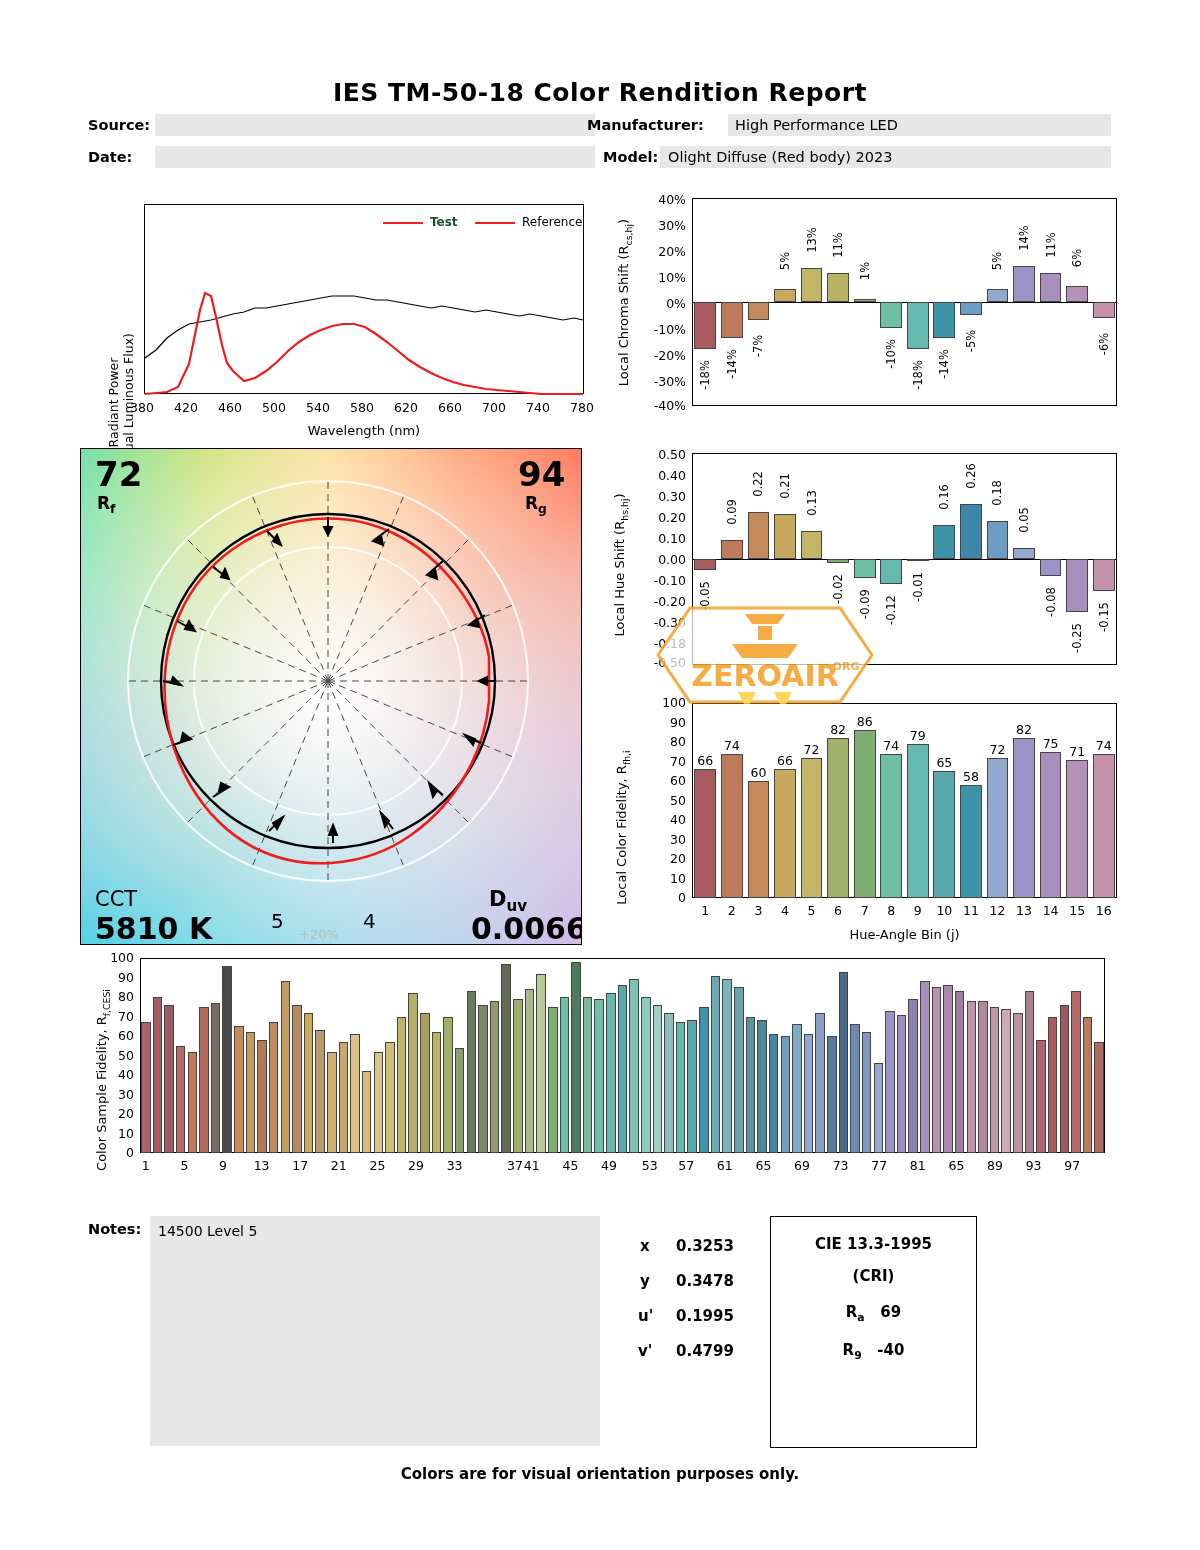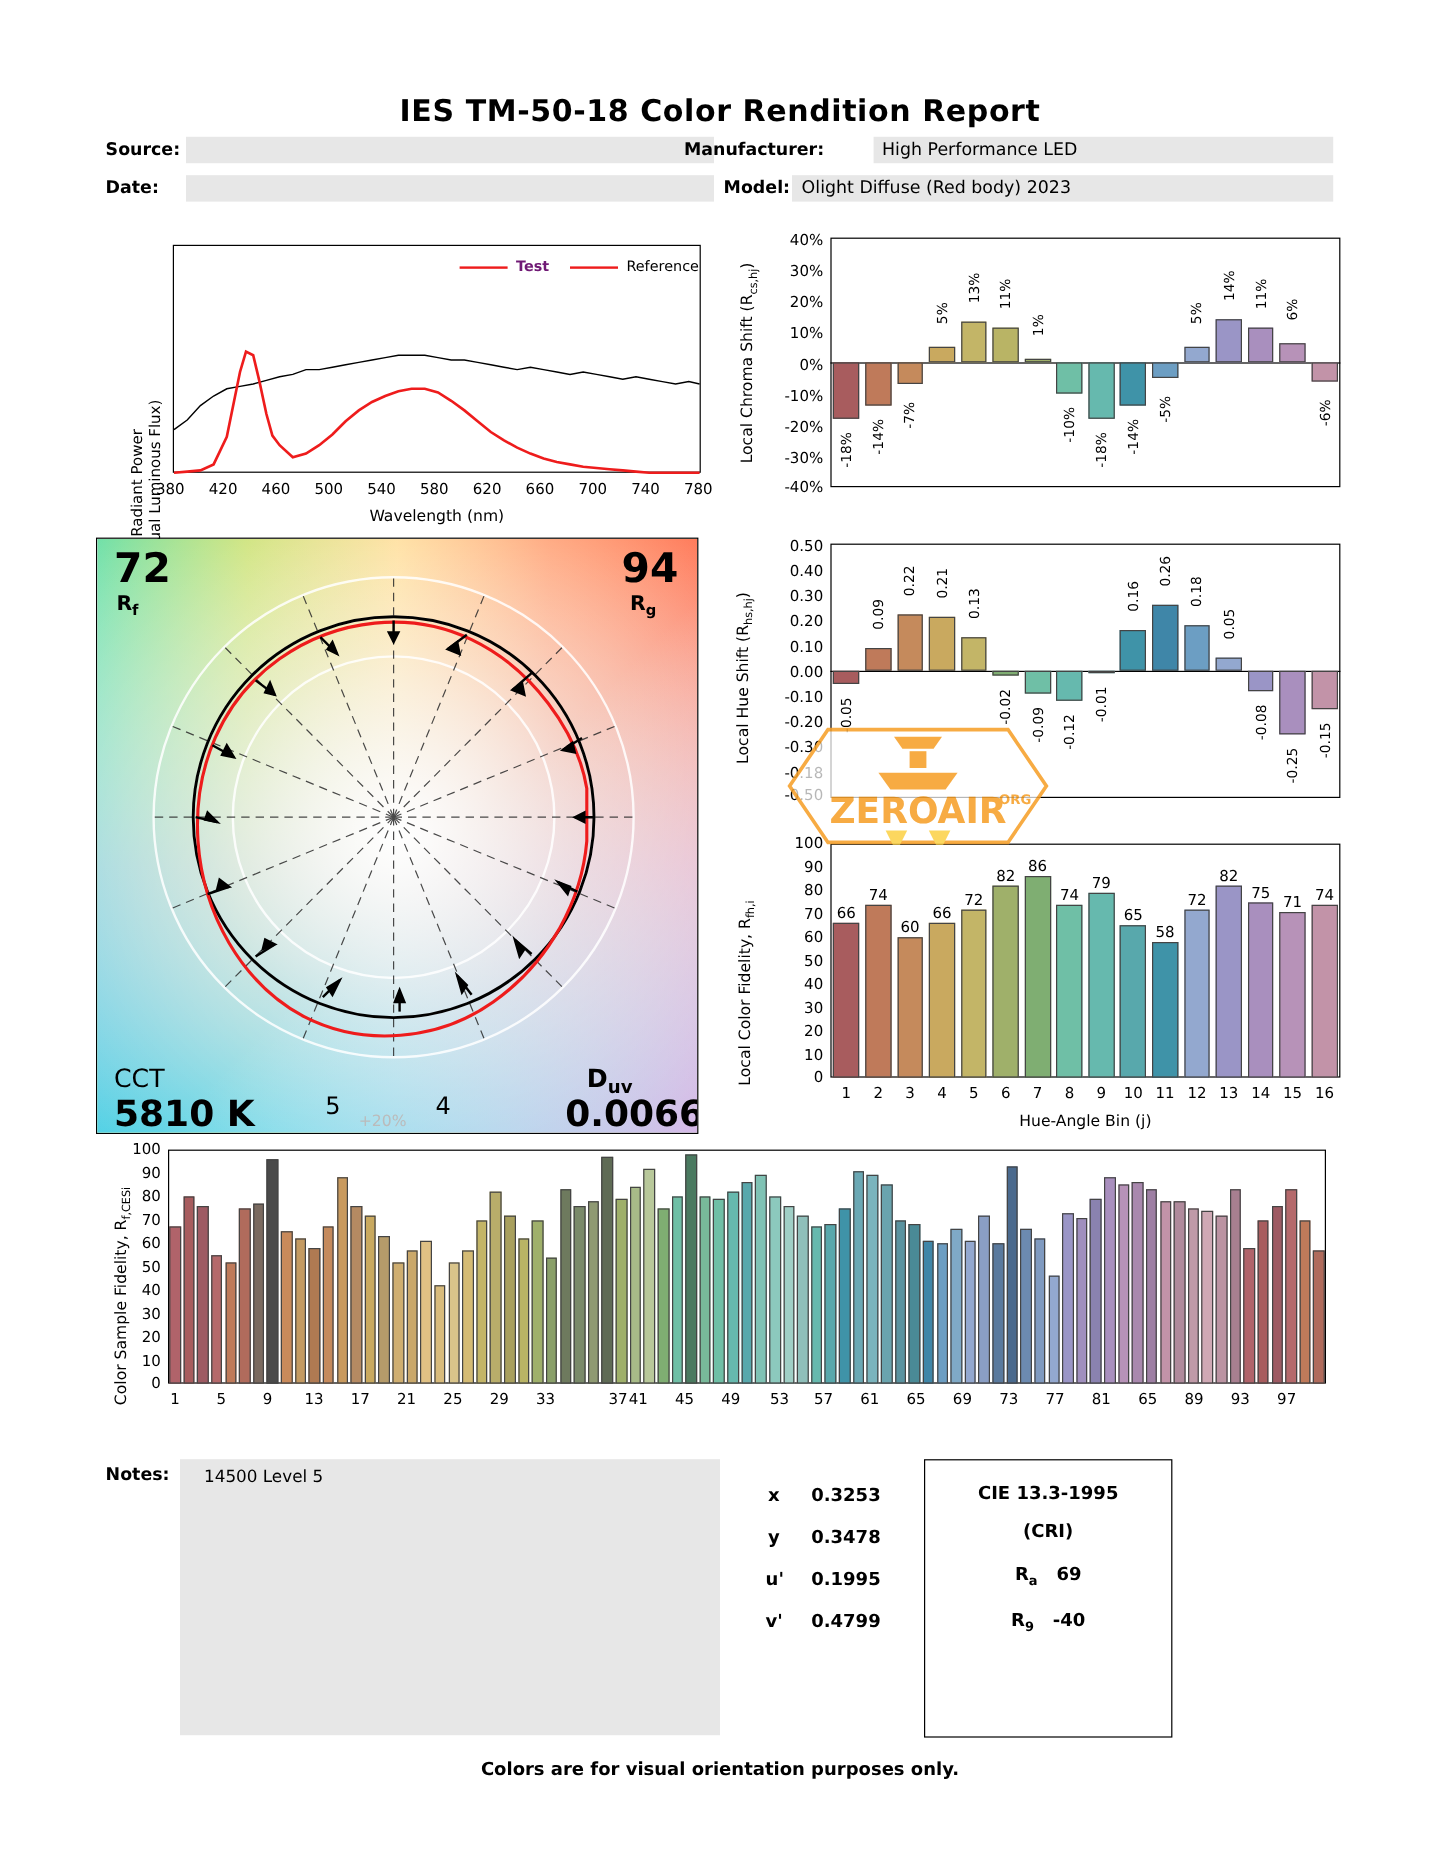--- a/index.html
+++ b/index.html
@@ -42,21 +42,21 @@
 
   
   .cvg{position:absolute;left:80px;top:448px;width:500px;height:495px;border:1px solid #000;overflow:hidden;}
   .cvg .big{position:absolute;font-weight:bold;}
   .cvg .num{position:absolute;font-size:20px;}
   .cvg-sub{position:absolute;font-size:14px;}
 
   
   .notes-label{position:absolute;font-weight:bold;font-size:14.5px;}
   .notes-box{position:absolute;background:#e7e7e7;}
-  .notes-txt{position:absolute;font-size:14px;margin-left:12px;}
+  .notes-txt{position:absolute;font-size:14px;}
   .coord{position:absolute;font-size:15px;font-weight:bold;}
   .coordv{position:absolute;font-size:15px;font-weight:bold;}
   .cri-box{position:absolute;border:1px solid #000;background:#fff;}
   .cri-t{position:absolute;font-size:15px;font-weight:bold;text-align:center;width:100%;}
   .footer{position:absolute;width:1200px;text-align:center;font-size:15px;font-weight:bold;}
 
   
   .wm{position:absolute;left:650px;top:600px;width:230px;height:110px;opacity:0.88;}
   sub{font-size:0.72em;}
 </style>
@@ -67,40 +67,40 @@
 
 <div class="hdr-box" style="left:155px;top:114px;width:440px;"></div>
 <div class="hdr hdr-label" style="left:88px;top:117px;">Source:</div>
 <div class="hdr-val" style="left:163px;top:117px;"></div>
 
 <div class="hdr-box" style="left:155px;top:146px;width:440px;"></div>
 <div class="hdr hdr-label" style="left:88px;top:149px;">Date:</div>
 <div class="hdr-val" style="left:163px;top:149px;"></div>
 
 <div class="hdr-box" style="left:728px;top:114px;width:383px;"></div>
-<div class="hdr hdr-label" style="left:570px;top:117px;">Manufacturer:</div>
+<div class="hdr hdr-label" style="left:587px;top:117px;">Manufacturer:</div>
 <div class="hdr-val" style="left:735px;top:117px;">High Performance LED</div>
 
 <div class="hdr-box" style="left:660px;top:146px;width:451px;"></div>
 <div class="hdr hdr-label" style="left:603px;top:149px;">Model:</div>
 <div class="hdr-val" style="left:668px;top:149px;">Olight Diffuse (Red body) 2023</div>
 
 <div class="panel" style="left:80px;top:190px;width:520px;height:250px;">
   <div class="ylabel" style="left:26px;top:320px;width:215px;font-size:12.5px;line-height:15px;">Radiant Power<br>(Equal Luminous Flux)</div>
   <div class="axisbox" style="left:64px;top:14px;width:440px;height:190px;"></div>
   <svg width="520" height="250" style="position:absolute;left:0;top:0;">
 
     <polyline fill="none" stroke="#000" stroke-width="1.2" points="
       65,168 76,160 87,148 98,140 109,134 120,132 131,130 142,127 153,124 164,122 175,118 186,118 197,116 208,114 219,112 230,110 241,108 252,106 263,106 274,106 285,108 296,110 307,110 318,112 329,114 340,116 351,118 362,116 373,118 384,120 395,122 406,120 417,122 428,124 439,126 450,124 461,126 472,128 483,130 494,128 503,130"></polyline>
 
     <polyline fill="none" stroke="#ee1c1c" stroke-width="2.2" points="
       65,204 76,203 87,202 98,197 109,174 120,120 125,103 131,106 136,127 142,155 147,173 153,181 164,191 175,188 186,181 197,172 208,161 219,152 230,145 241,140 252,136 263,134 274,134 285,137 296,144 307,152 318,161 329,170 340,177 351,183 362,188 373,192 384,195 395,197 406,199 417,200 428,201 439,202 450,203 461,204 483,204 503,204"></polyline>
   </svg>
   <div class="legend-line" style="left:303px;top:32px;width:40px;background:#ee1c1c;"></div>
-  <div class="legend-txt" style="left:350px;top:25px;color:#701a75;font-weight:bold;">Test</div>
+  <div class="legend-txt" style="left:350px;top:25px;color:#14532d;font-weight:bold;">Test</div>
   <div class="legend-line" style="left:395px;top:32px;width:40px;background:#ee1c1c;"></div>
   <div class="legend-txt" style="left:442px;top:25px;">Reference</div>
 
   <div class="tick" style="left:50px;top:210px;">380</div>
   <div class="tick" style="left:94px;top:210px;">420</div>
   <div class="tick" style="left:138px;top:210px;">460</div>
   <div class="tick" style="left:182px;top:210px;">500</div>
   <div class="tick" style="left:226px;top:210px;">540</div>
   <div class="tick" style="left:270px;top:210px;">580</div>
   <div class="tick" style="left:314px;top:210px;">620</div>

